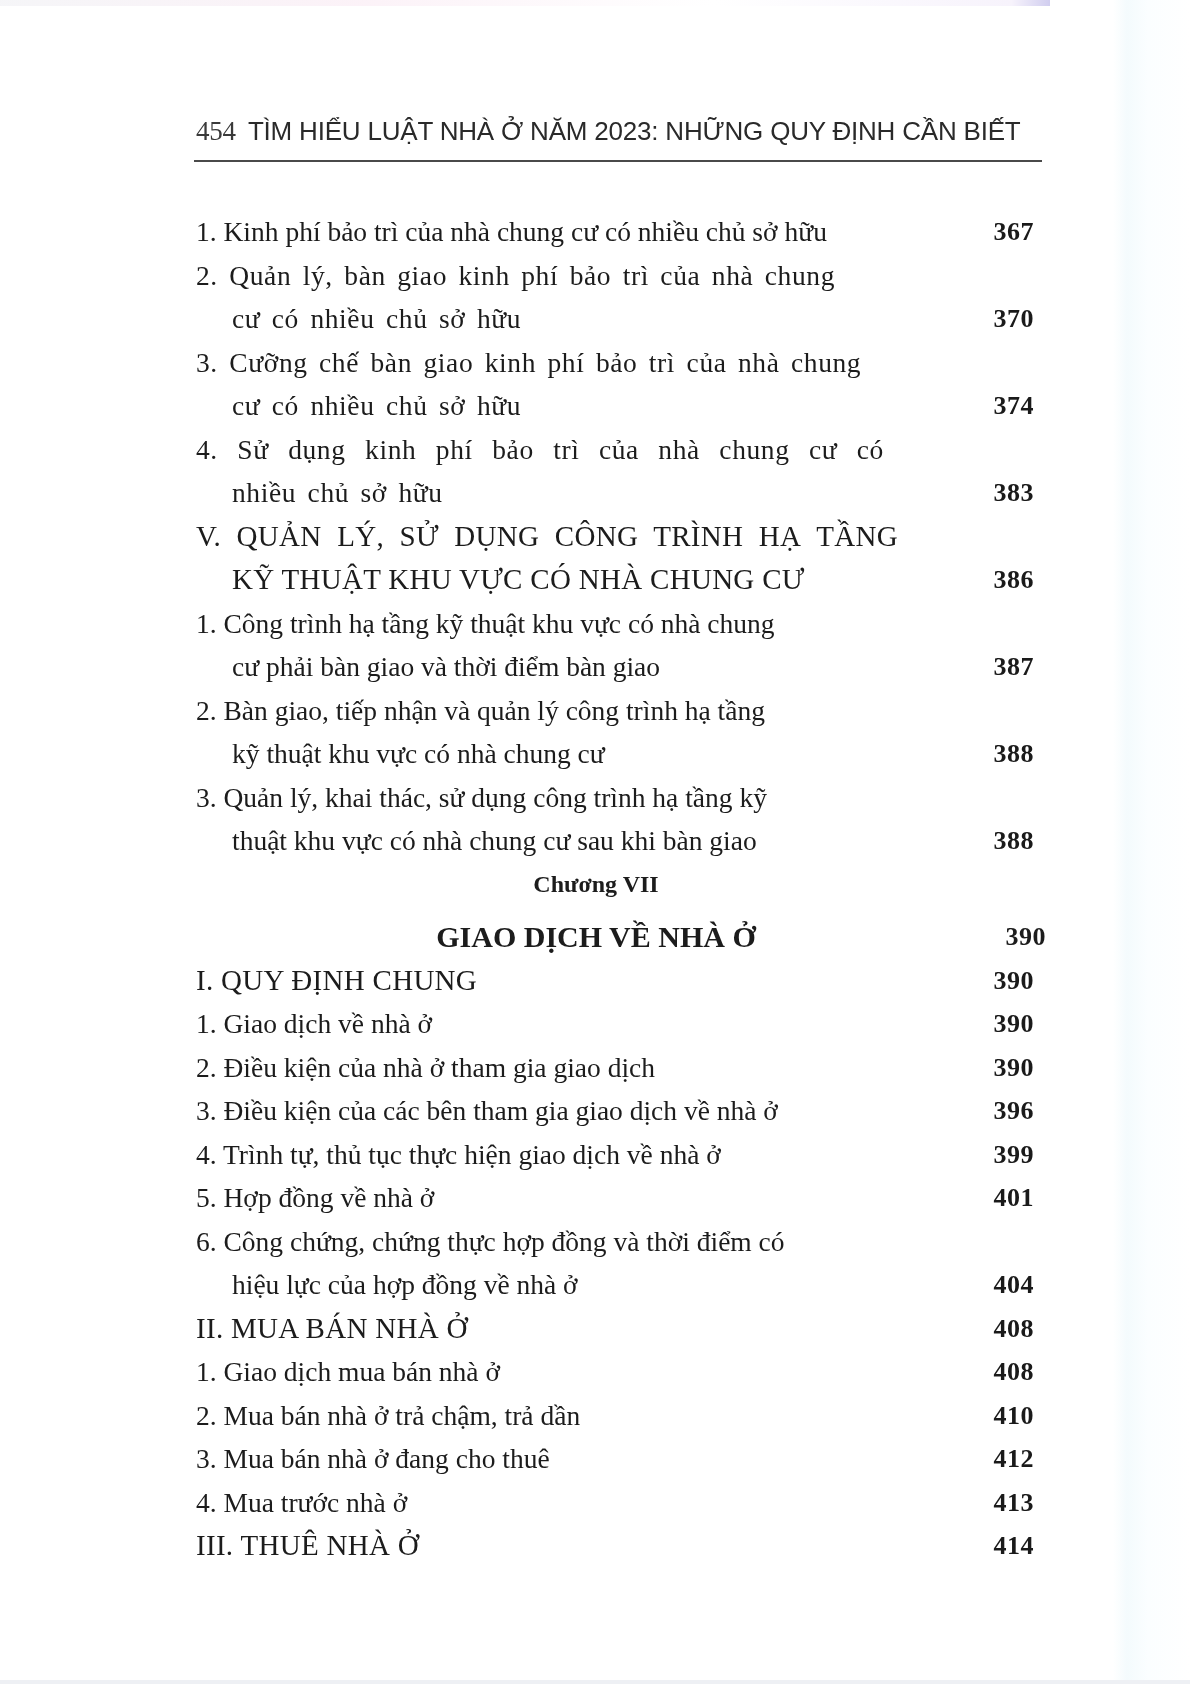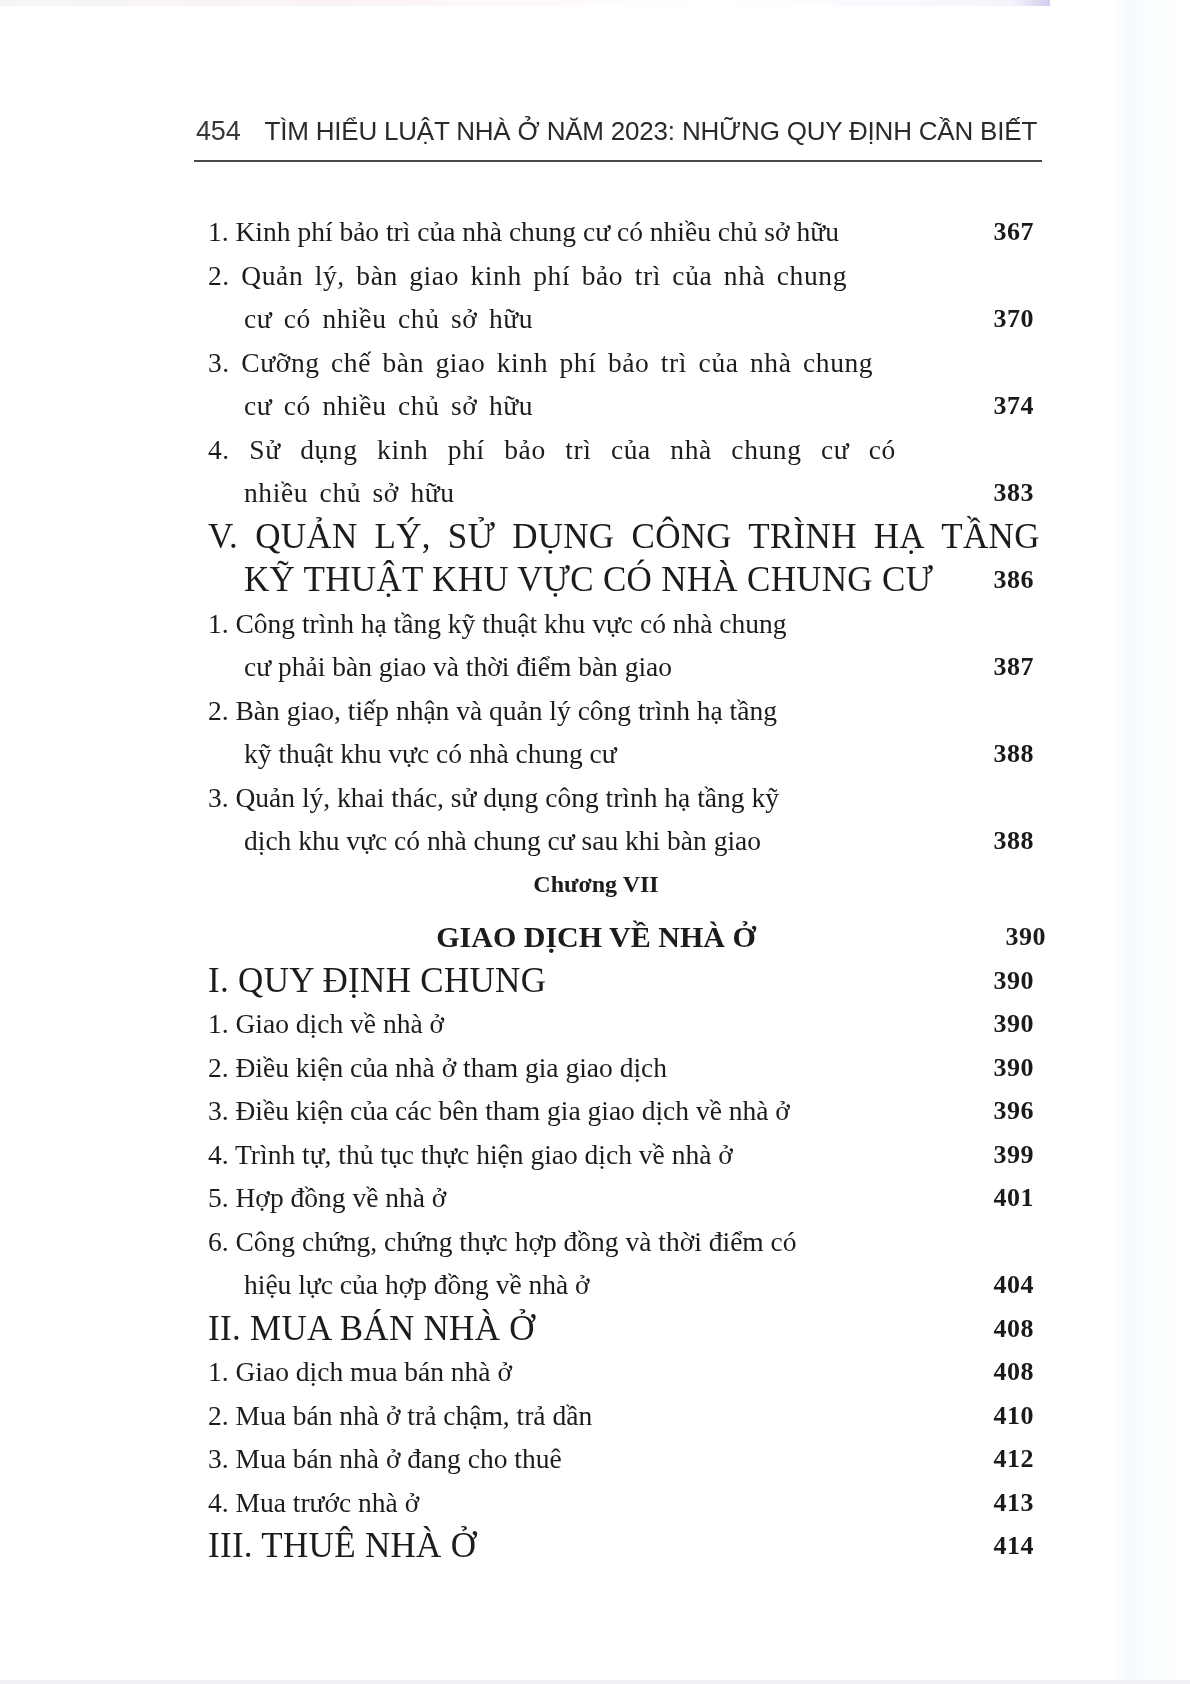--- a/index.html
+++ b/index.html
@@ -22,41 +22,41 @@
     position: absolute; bottom: 0; left: 0; width: 1190px; height: 4px;
     background: #eef0f4;
   }
   .running-head {
     position: absolute; left: 196px; top: 116px; width: 850px; height: 40px;
     font-family: "Liberation Sans", "DejaVu Sans", sans-serif;
     font-size: 26px; color: #2a2a2a; white-space: nowrap;
     letter-spacing: -0.2px;
   }
   .running-head .folio {
-    font-family: Liberation Sans, sans-serif;
-    font-size: 27px; color: #3a3a3a; margin-right: 24px;
+    font-family: Liberation Serif, serif;
+    font-size: 27px; color: #3a3a3a; margin-right: 12px;
   }
   .head-rule {
     position: absolute; left: 194px; top: 160px; width: 848px; height: 2px;
     background: #4a4a4a;
   }
   .toc {
     position: absolute; left: 196px; top: 210px; width: 860px;
     font-size: 27.5px; line-height: 43.5px;
   }
   .entry { position: relative; display: flex; align-items: flex-end; width: 860px; }
-  .entry .label { flex: 0 0 auto; width: 760px; margin-left: 12px; }
+  .entry .label { flex: 0 0 auto; width: 760px; }
   .entry .label .line { display: block; white-space: nowrap; }
   .entry .label .cont { padding-left: 36px; }
   .entry .page {
     position: absolute; right: 22px; bottom: 0; text-align: right;
     font-weight: 700; font-size: 26px; color: #1a1a1a; letter-spacing: 0.5px;
   }
   .entry.wide .label .line { letter-spacing: 0.6px; word-spacing: 4px; }
-  .entry.section .label { font-size: 35px; letter-spacing: 0.3px; }
+  .entry.section .label { font-size: 29px; letter-spacing: 0.3px; }
   .chapter {
     text-align: center; width: 860px; font-weight: 700;
     font-size: 24px; line-height: 43.5px; padding-right: 60px; box-sizing: border-box;
   }
   .chapter-title {
     position: relative; text-align: center; width: 860px; font-weight: 700;
     font-size: 30px; line-height: 43.5px; padding-right: 60px; box-sizing: border-box; margin-top: 9px;
   }
   .chapter-title .page {
     position: absolute; right: 10px; bottom: 0; font-size: 26px; letter-spacing: 0.5px;
@@ -127,21 +127,21 @@
     <div class="label">
       <span class="line">2. Bàn giao, tiếp nhận và quản lý công trình hạ tầng</span>
       <span class="line cont">kỹ thuật khu vực có nhà chung cư</span>
     </div>
     <span class="page">388</span>
   </div>
 
   <div class="entry">
     <div class="label">
       <span class="line">3. Quản lý, khai thác, sử dụng công trình hạ tầng kỹ</span>
-      <span class="line cont">dịch khu vực có nhà chung cư sau khi bàn giao</span>
+      <span class="line cont">thuật khu vực có nhà chung cư sau khi bàn giao</span>
     </div>
     <span class="page">388</span>
   </div>
 
   <div class="chapter">Chương VII</div>
   <div class="chapter-title">
     <span>GIAO DỊCH VỀ NHÀ Ở</span>
     <span class="page">390</span>
   </div>
 

